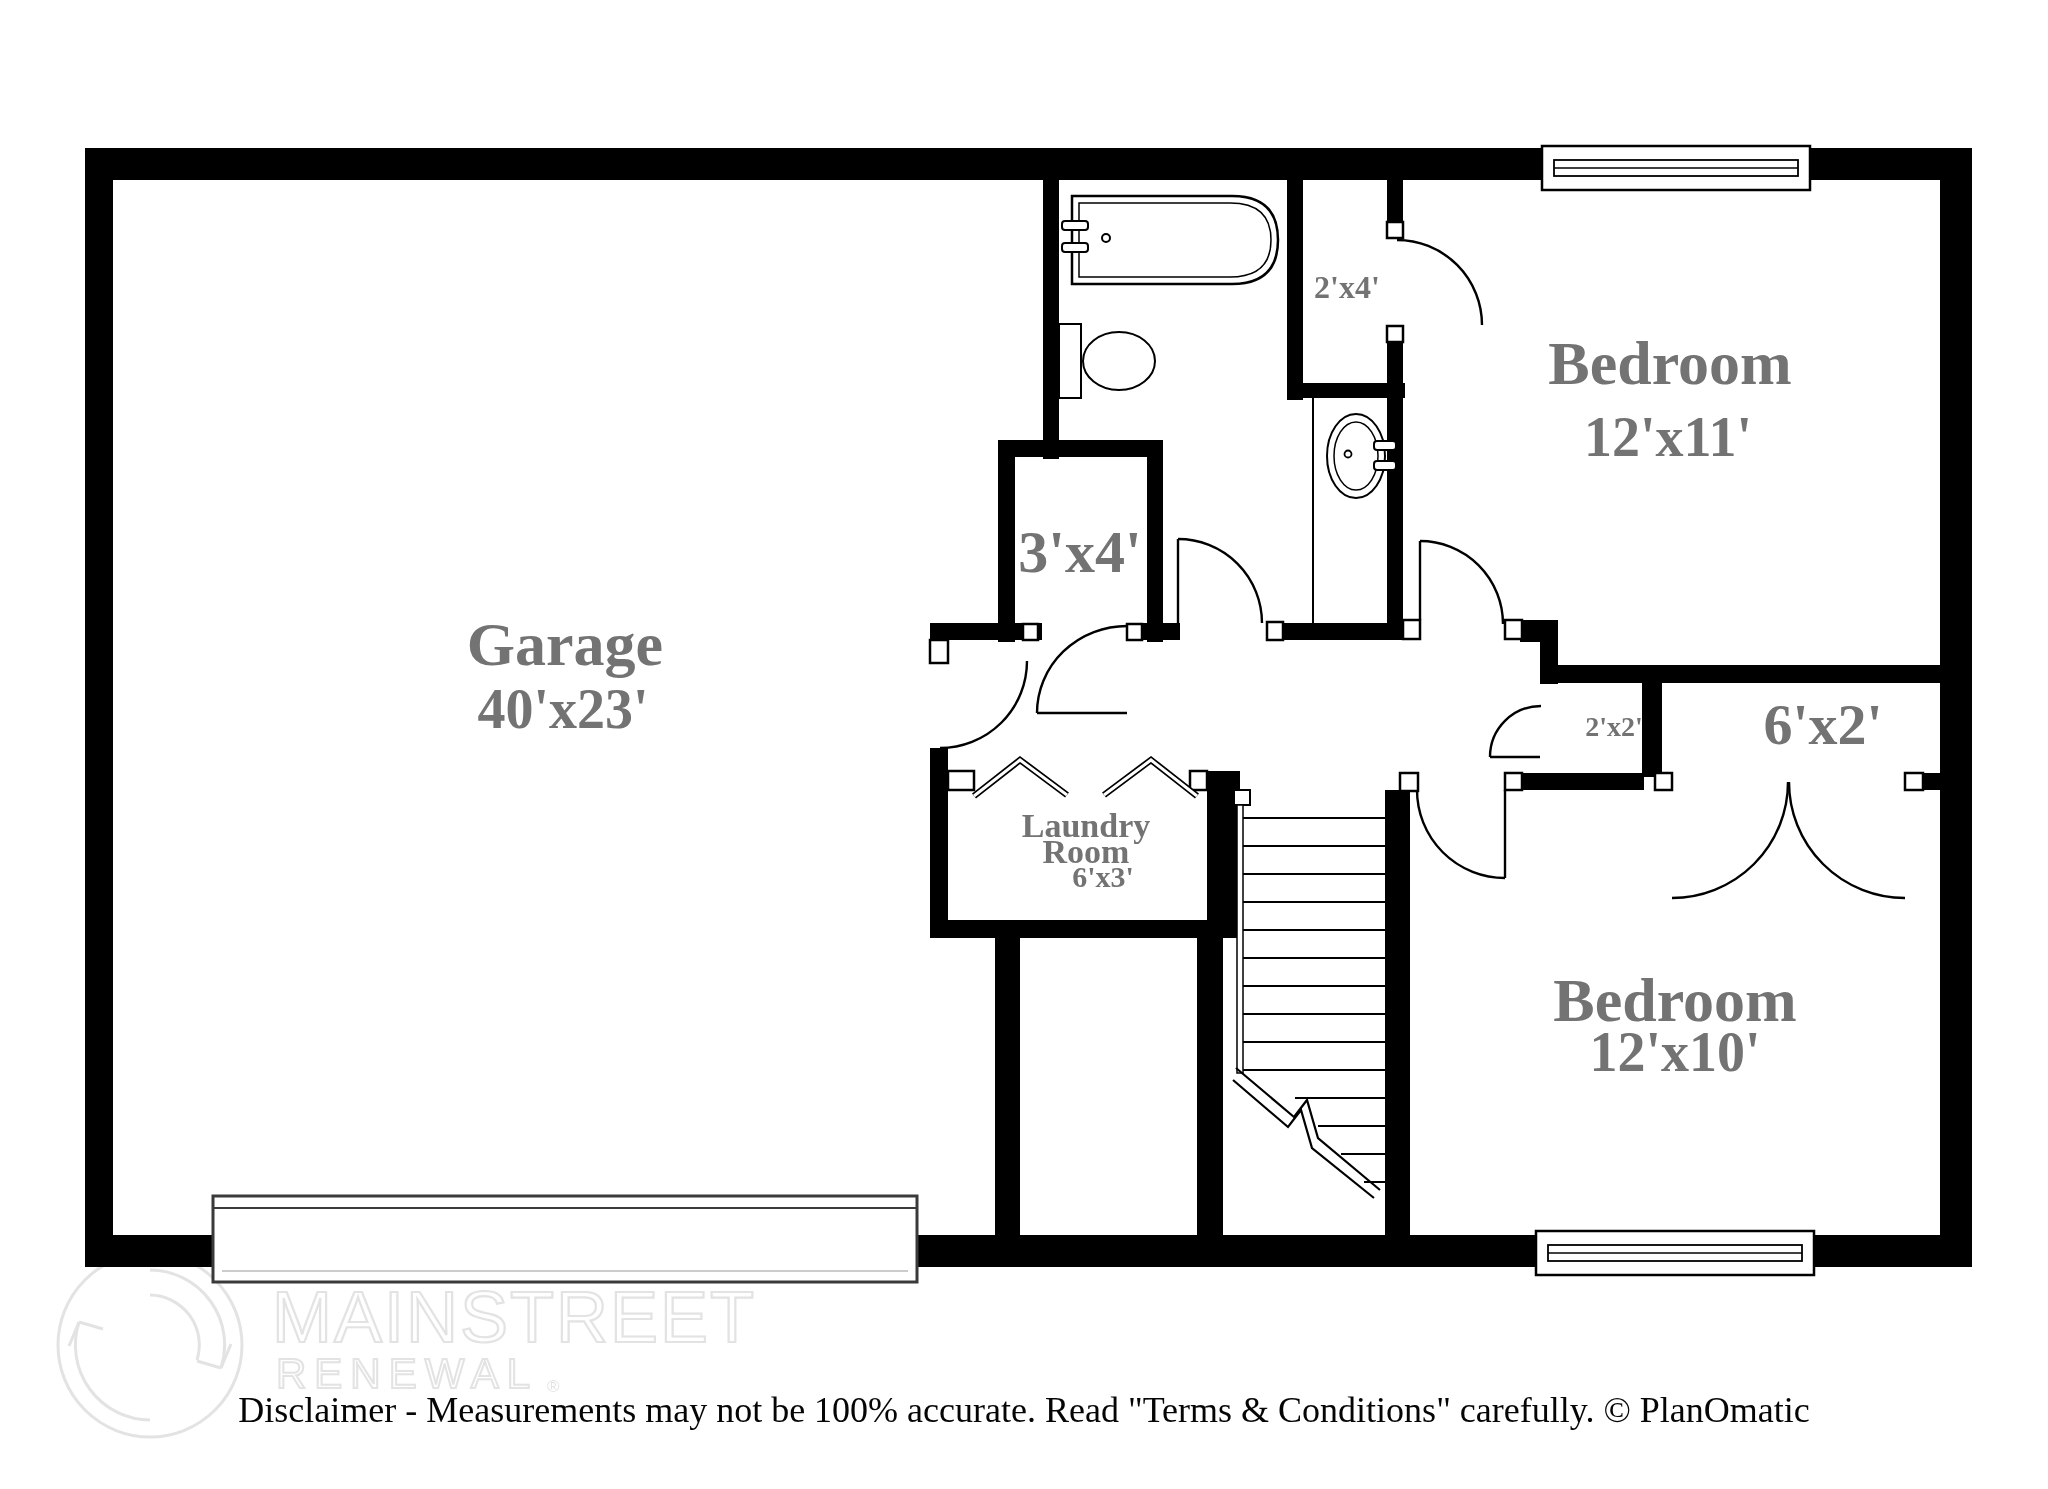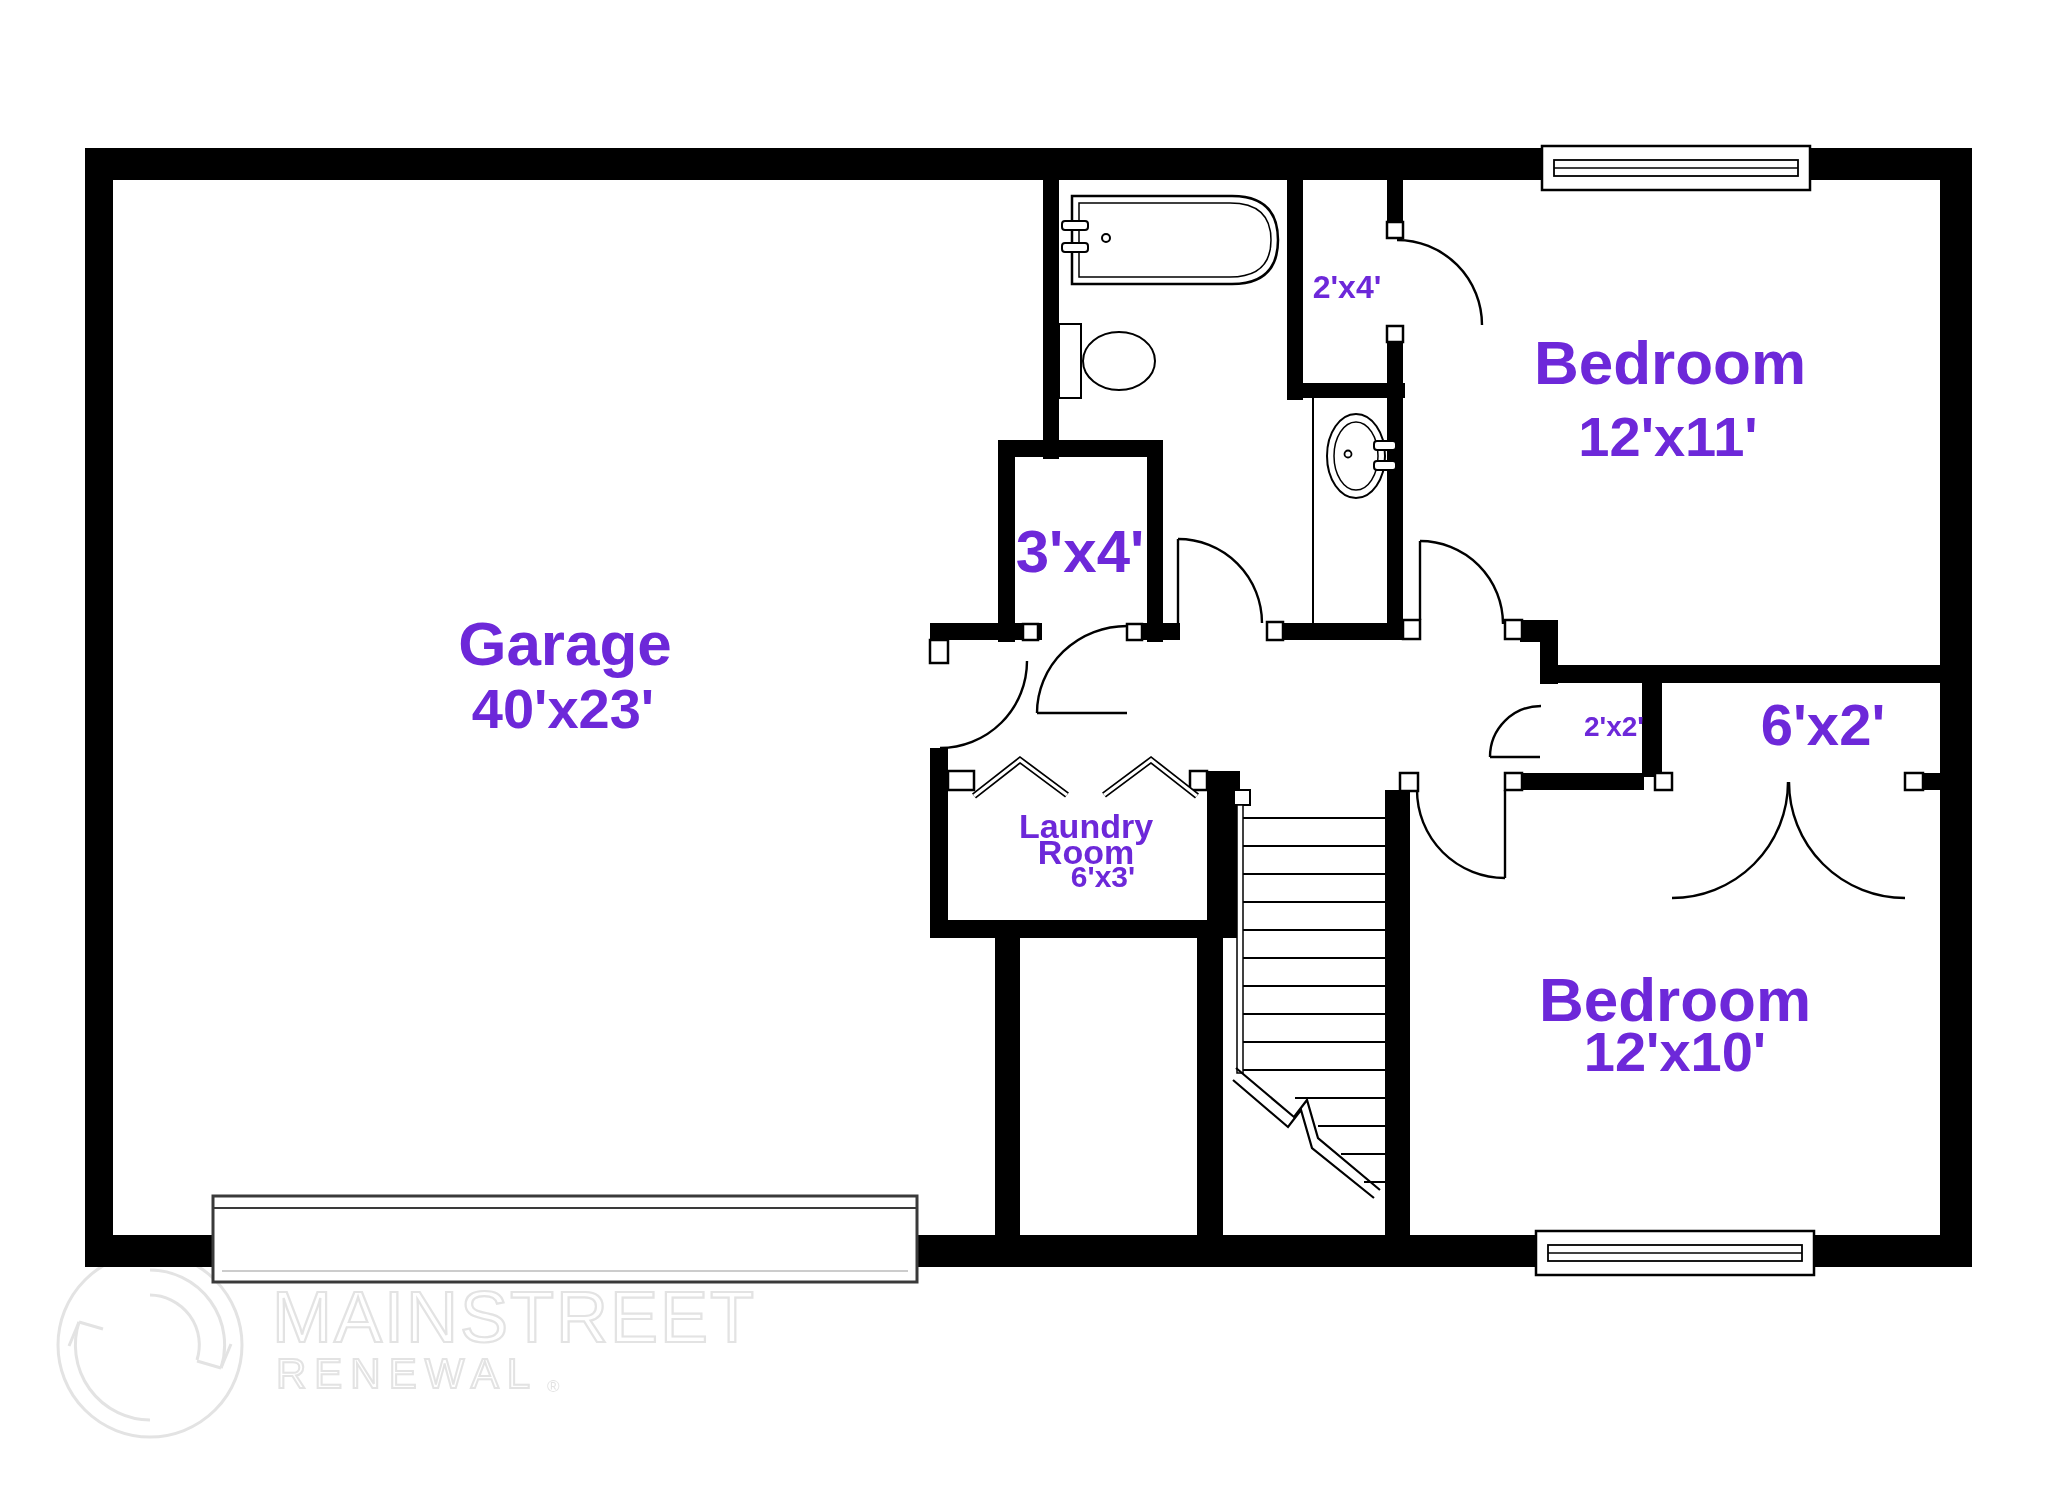--- a/index.html
+++ b/index.html
@@ -1,20 +1,20 @@
 <!DOCTYPE html>
 <html><head>
 <meta charset="utf-8">
 <style>
   html,body{margin:0;padding:0;background:#ffffff;}
   .stage{position:relative;width:2048px;height:1489px;background:#ffffff;overflow:hidden;
          font-family:"Liberation Serif",serif;}
   .plan-svg{position:absolute;left:0;top:0;width:2048px;height:1489px;}
   .label{position:absolute;transform:translate(-50%,-50%);white-space:nowrap;
-         color:#6d28d9;font-weight:700;font-family:Liberation Sans, sans-serif;line-height:1;}
+         color:#737373;font-weight:700;font-family:Liberation Serif, serif;line-height:1;}
   .lbl-room{font-size:62px;}
   .lbl-dims{font-size:56px;}
   .lbl-3x4{font-size:60px;}
   .lbl-6x2{font-size:58px;margin-left:24px;}
   .lbl-sm{font-size:32px;}
   .lbl-xs{font-size:28px;margin-left:19px;}
   .lbl-laundry{font-size:34px;}
   .lbl-laundry-dims{font-size:30px;margin-left:16px;}
   .disclaimer{position:absolute;left:50%;top:1389px;transform:translateX(-50%);
     font-family:"Liberation Serif",serif;font-size:36px;color:#050505;white-space:nowrap;font-weight:400;}
@@ -207,13 +207,14 @@
     <div class="label lbl-3x4" style="left:1080px;top:552px;">3'x4'</div>
     <div class="label lbl-sm" style="left:1347px;top:287px;">2'x4'</div>
     <div class="label lbl-xs" style="left:1595px;top:727px;">2'x2'</div>
     <div class="label lbl-6x2" style="left:1799px;top:725px;">6'x2'</div>
 
     <div class="label lbl-laundry" style="left:1086px;top:826px;">Laundry</div>
     <div class="label lbl-laundry" style="left:1086px;top:852px;">Room</div>
     <div class="label lbl-laundry-dims" style="left:1087px;top:877px;">6'x3'</div>
   </div>
 
+  <div class="disclaimer">Disclaimer - Measurements may not be 100% accurate. Read "Terms &amp; Conditions" carefully. © PlanOmatic</div>
 </div>
 
 </body></html>

